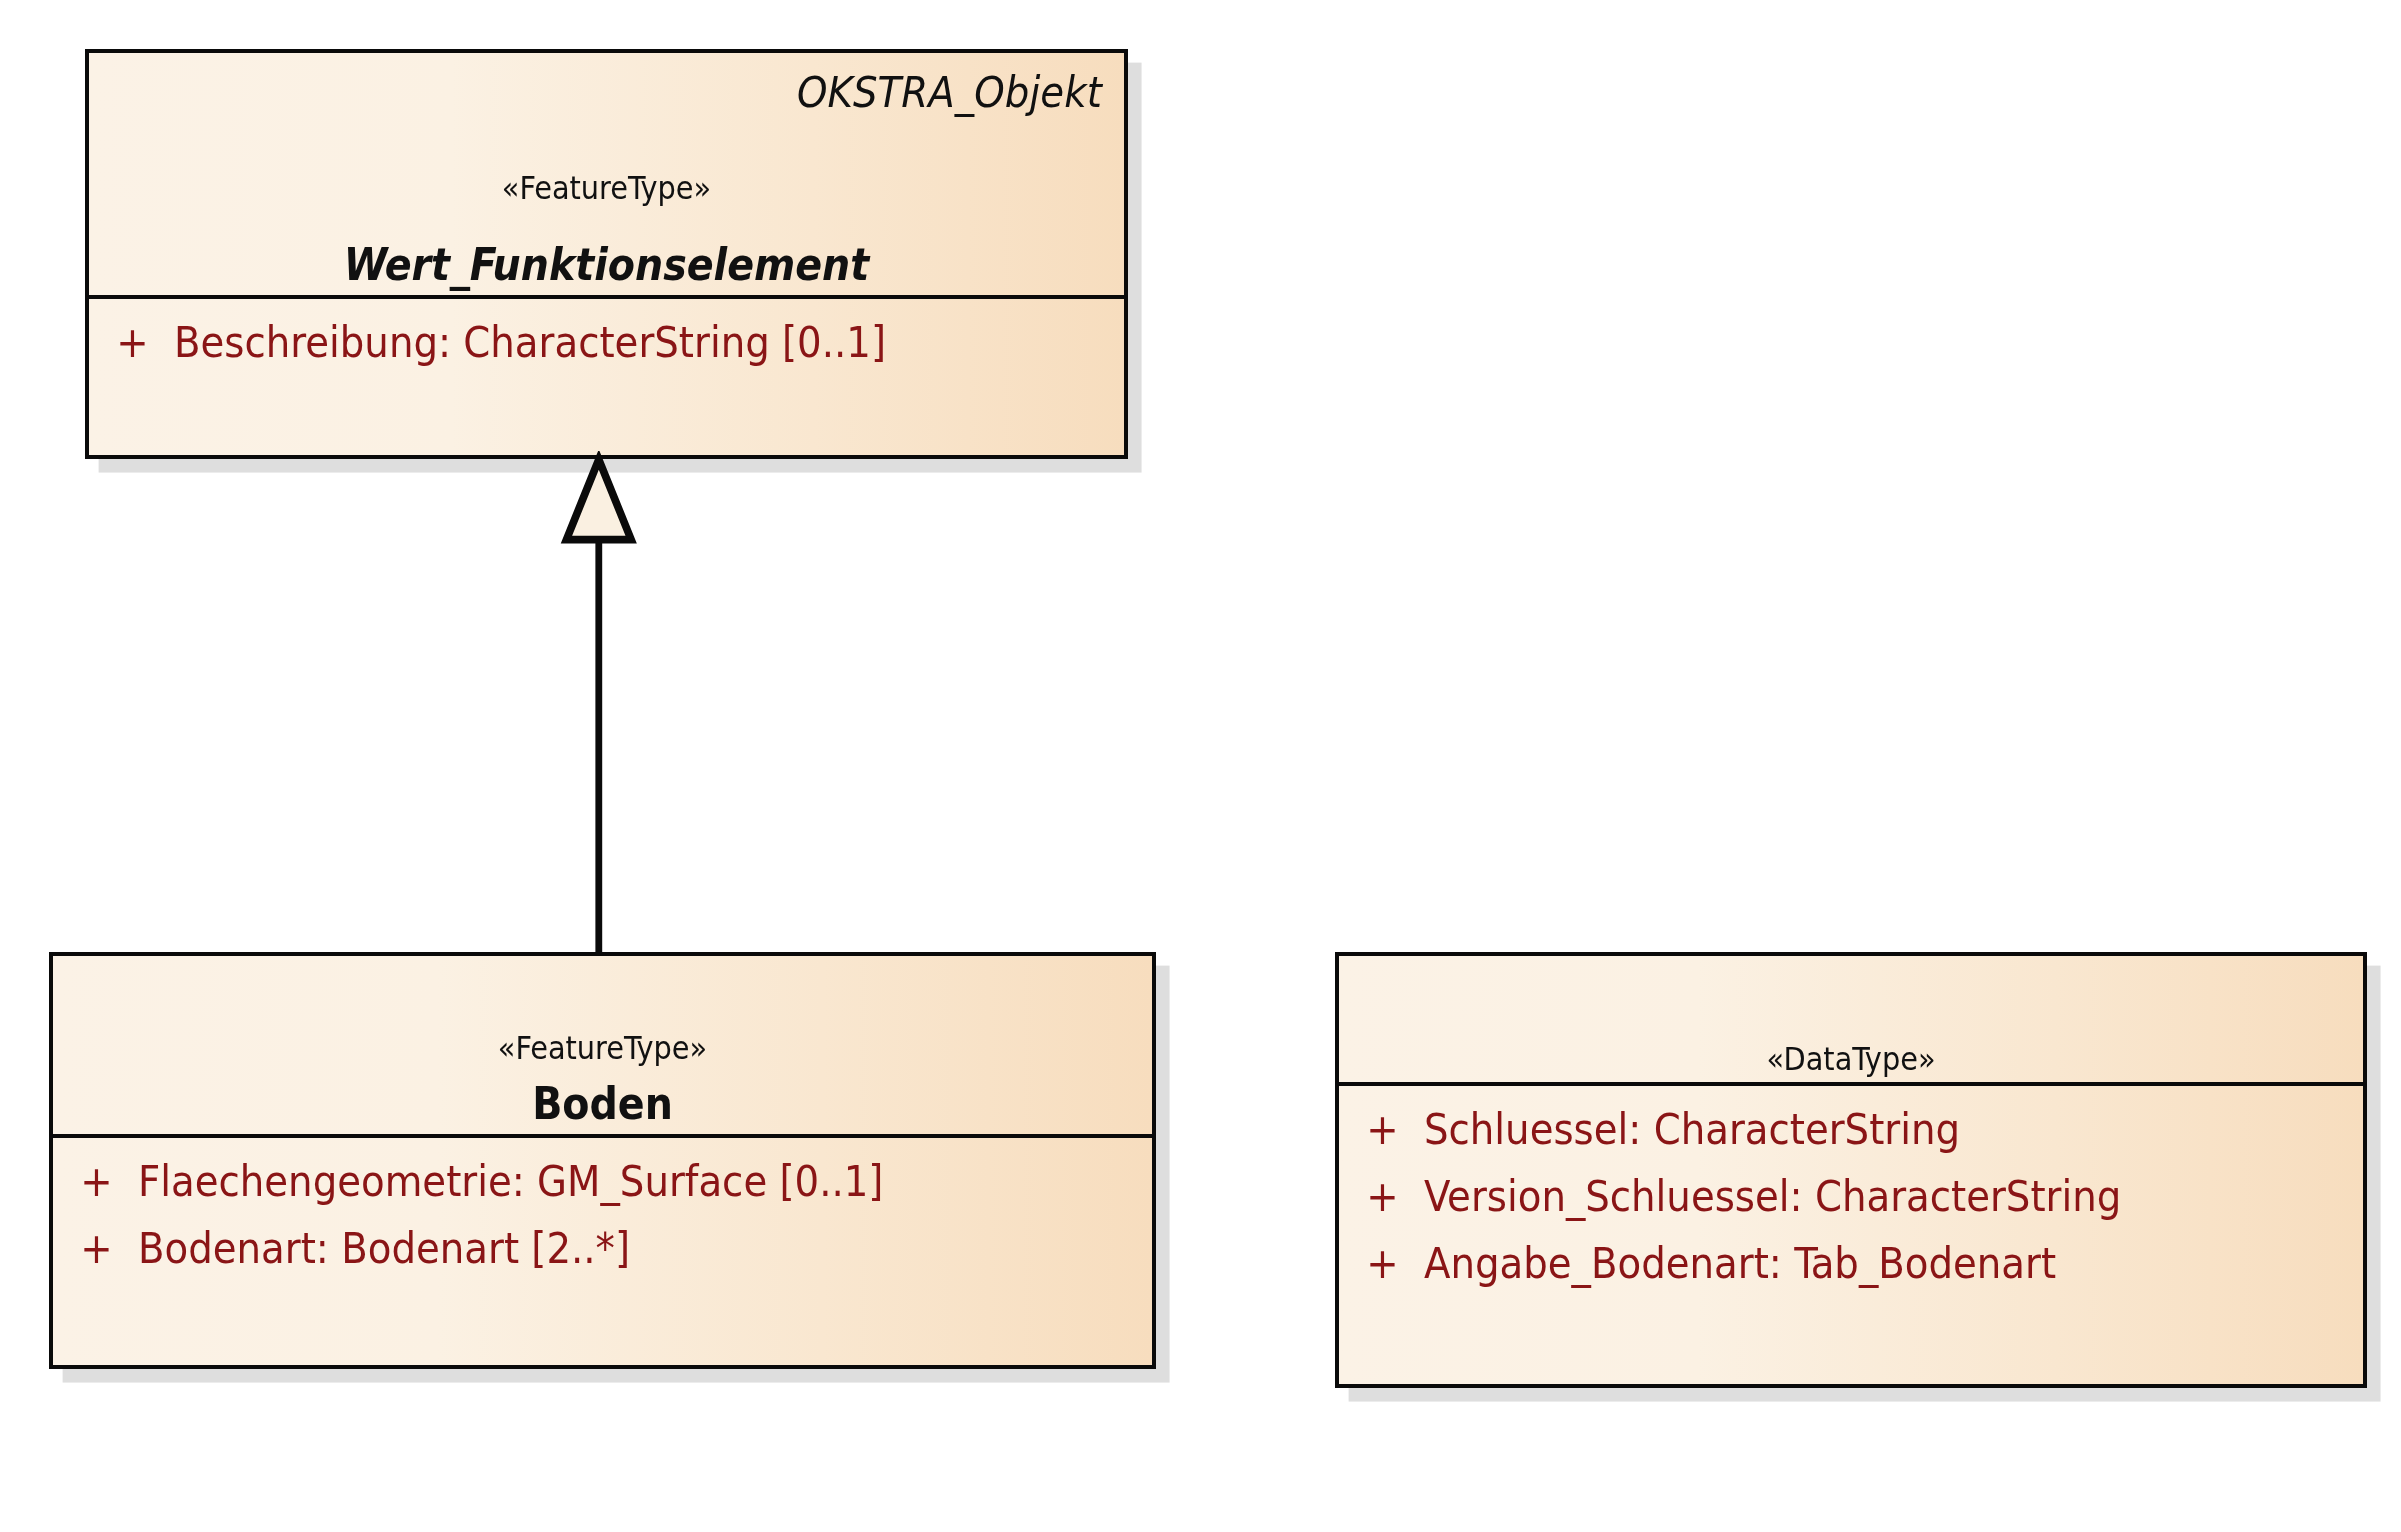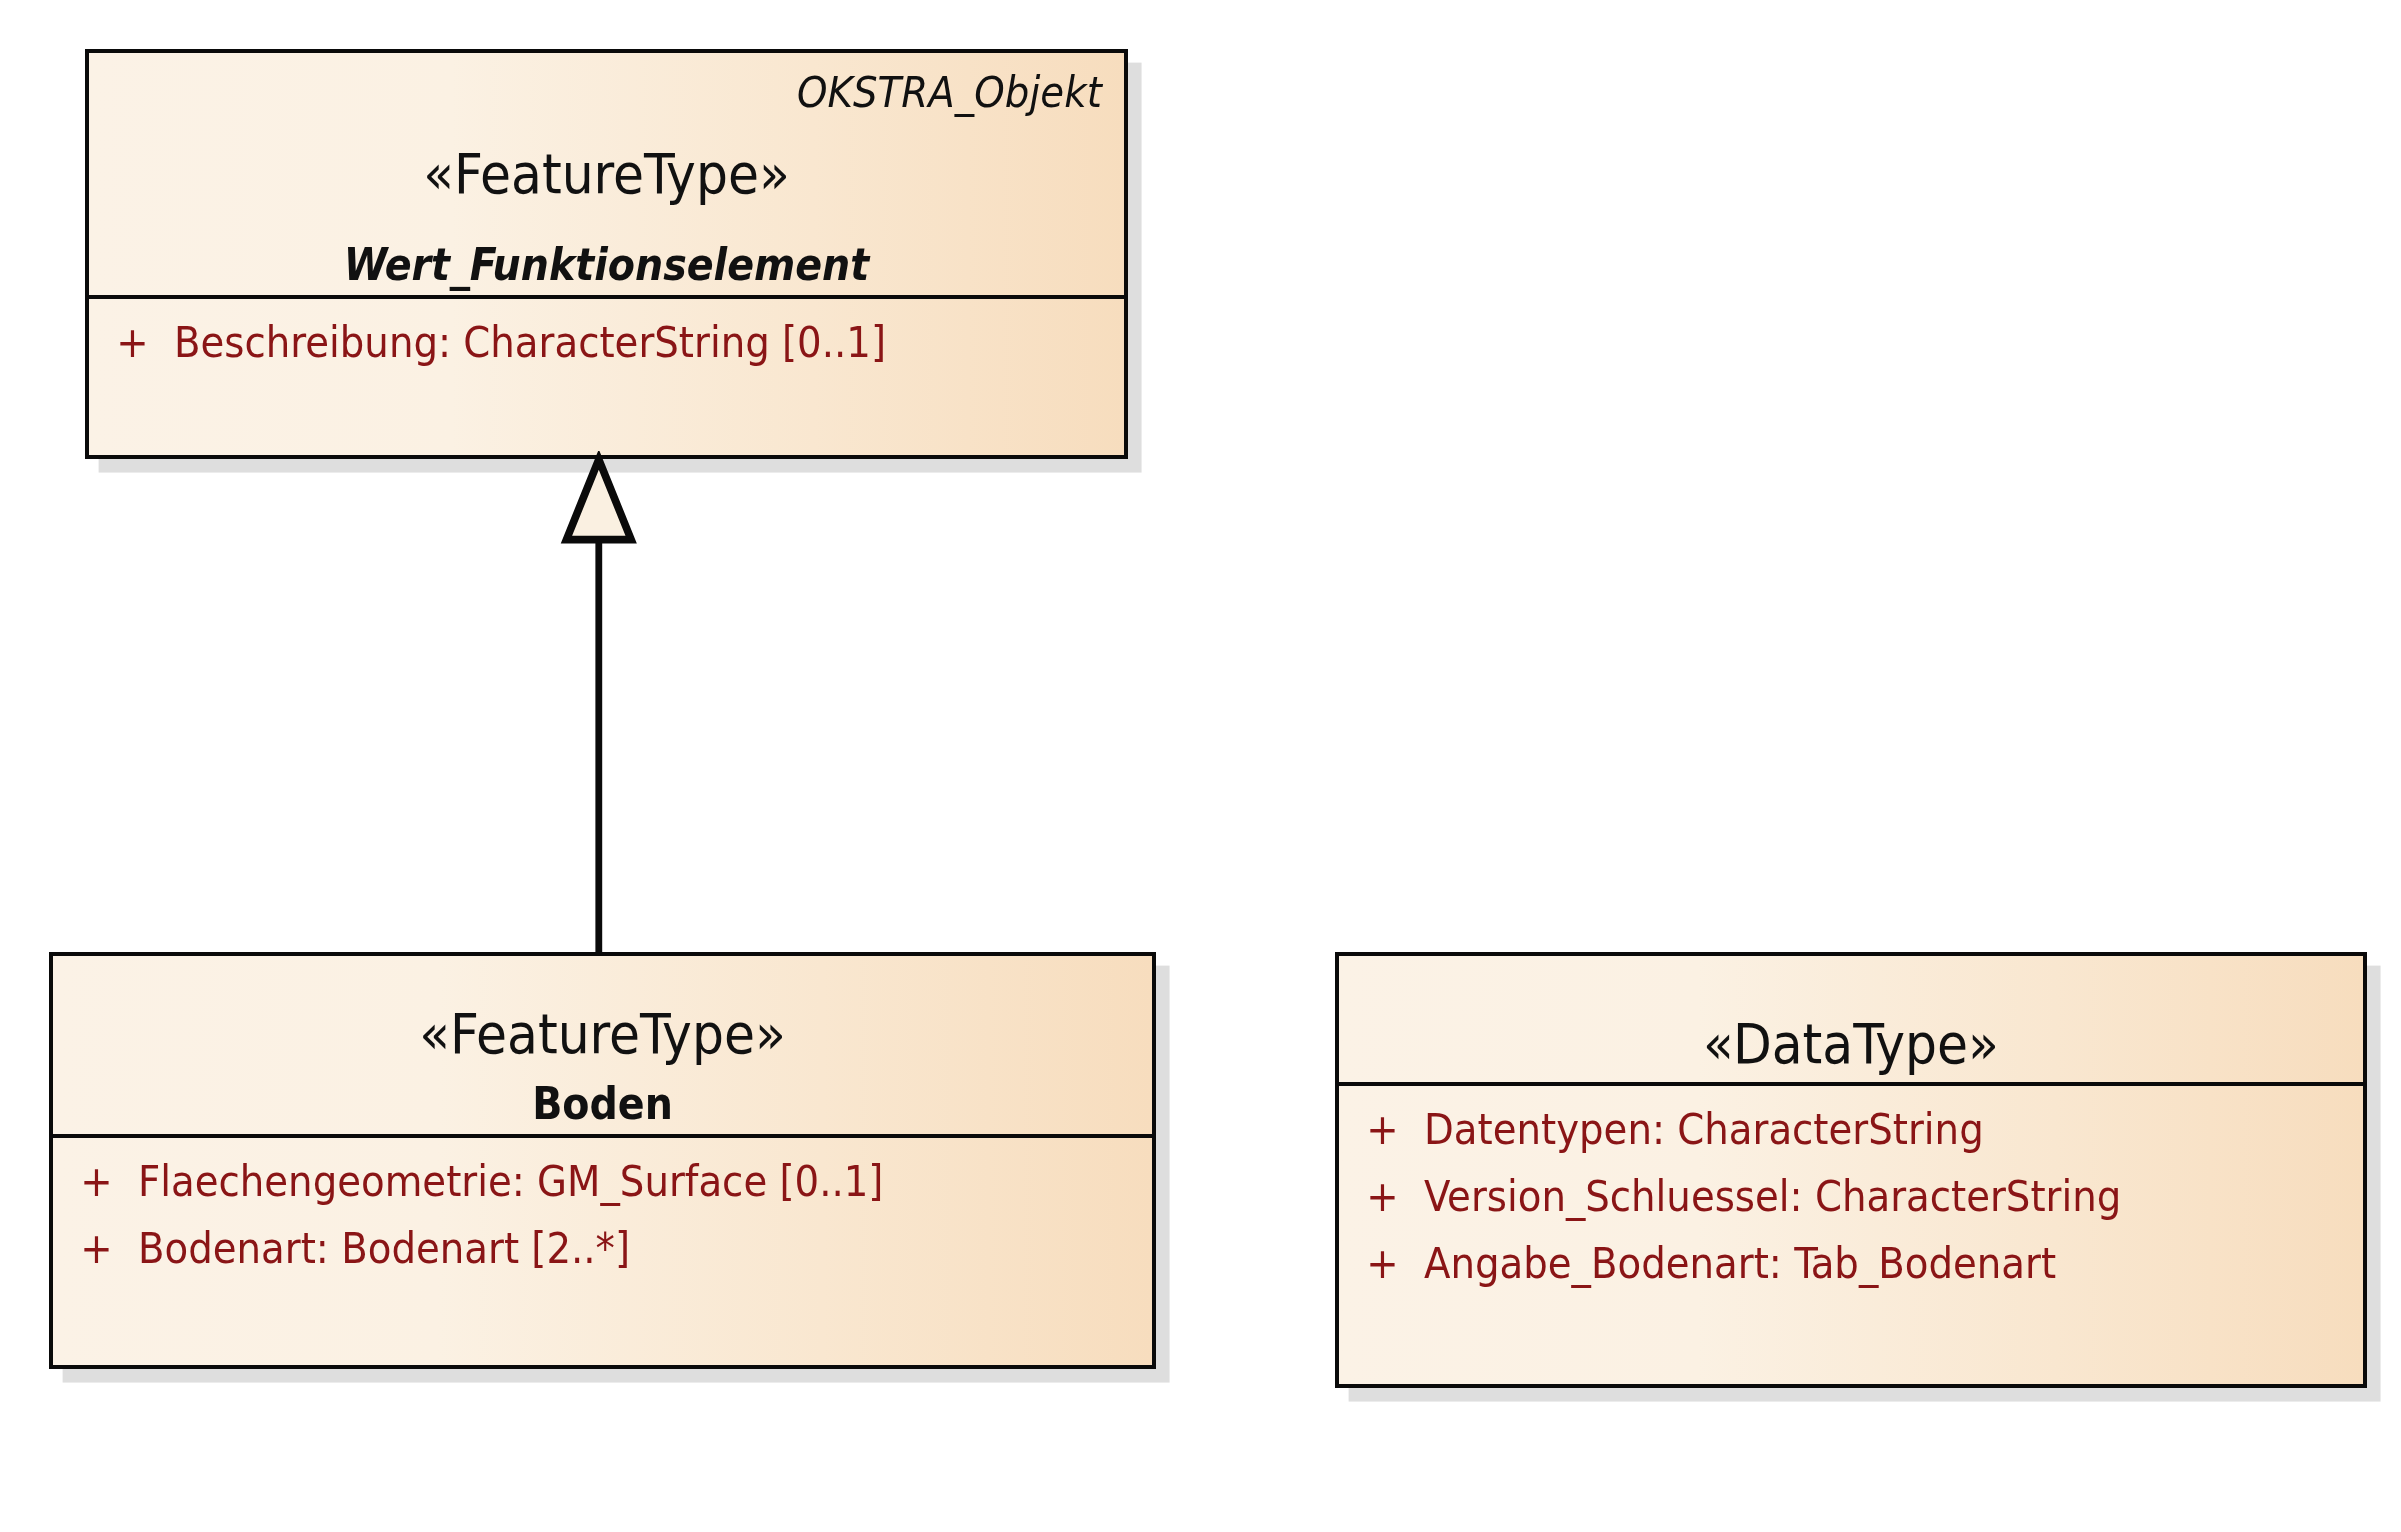--- a/index.html
+++ b/index.html
@@ -45,21 +45,21 @@
     top: 13.6px;
     right: 22px;
     font-style: italic;
     font-size: 43px;
     color: #111111;
     letter-spacing: 0.1px;
     white-space: nowrap;
   }
 
   .uml-stereotype {
-    font-size: 56px;
+    font-size: 32px;
     color: #111111;
     text-align: left;
     line-height: 1.22;
     white-space: nowrap;
   }
 
   .uml-name {
     font-size: 44px;
     font-weight: bold;
     color: #111111;
@@ -165,21 +165,21 @@
 
     <div class="uml-header" style="height:126px;">
       <div class="uml-stereotype">«DataType»</div>
     </div>
 
     <div class="uml-divider"></div>
 
     <div class="uml-attrs">
       <div class="uml-attr">
         <span class="vis">+</span>
-        <span class="sig">Datentypen: CharacterString</span>
+        <span class="sig">Schluessel: CharacterString</span>
       </div>
       <div class="uml-attr">
         <span class="vis">+</span>
         <span class="sig">Version_Schluessel: CharacterString</span>
       </div>
       <div class="uml-attr">
         <span class="vis">+</span>
         <span class="sig">Angabe_Bodenart: Tab_Bodenart</span>
       </div>
     </div>

